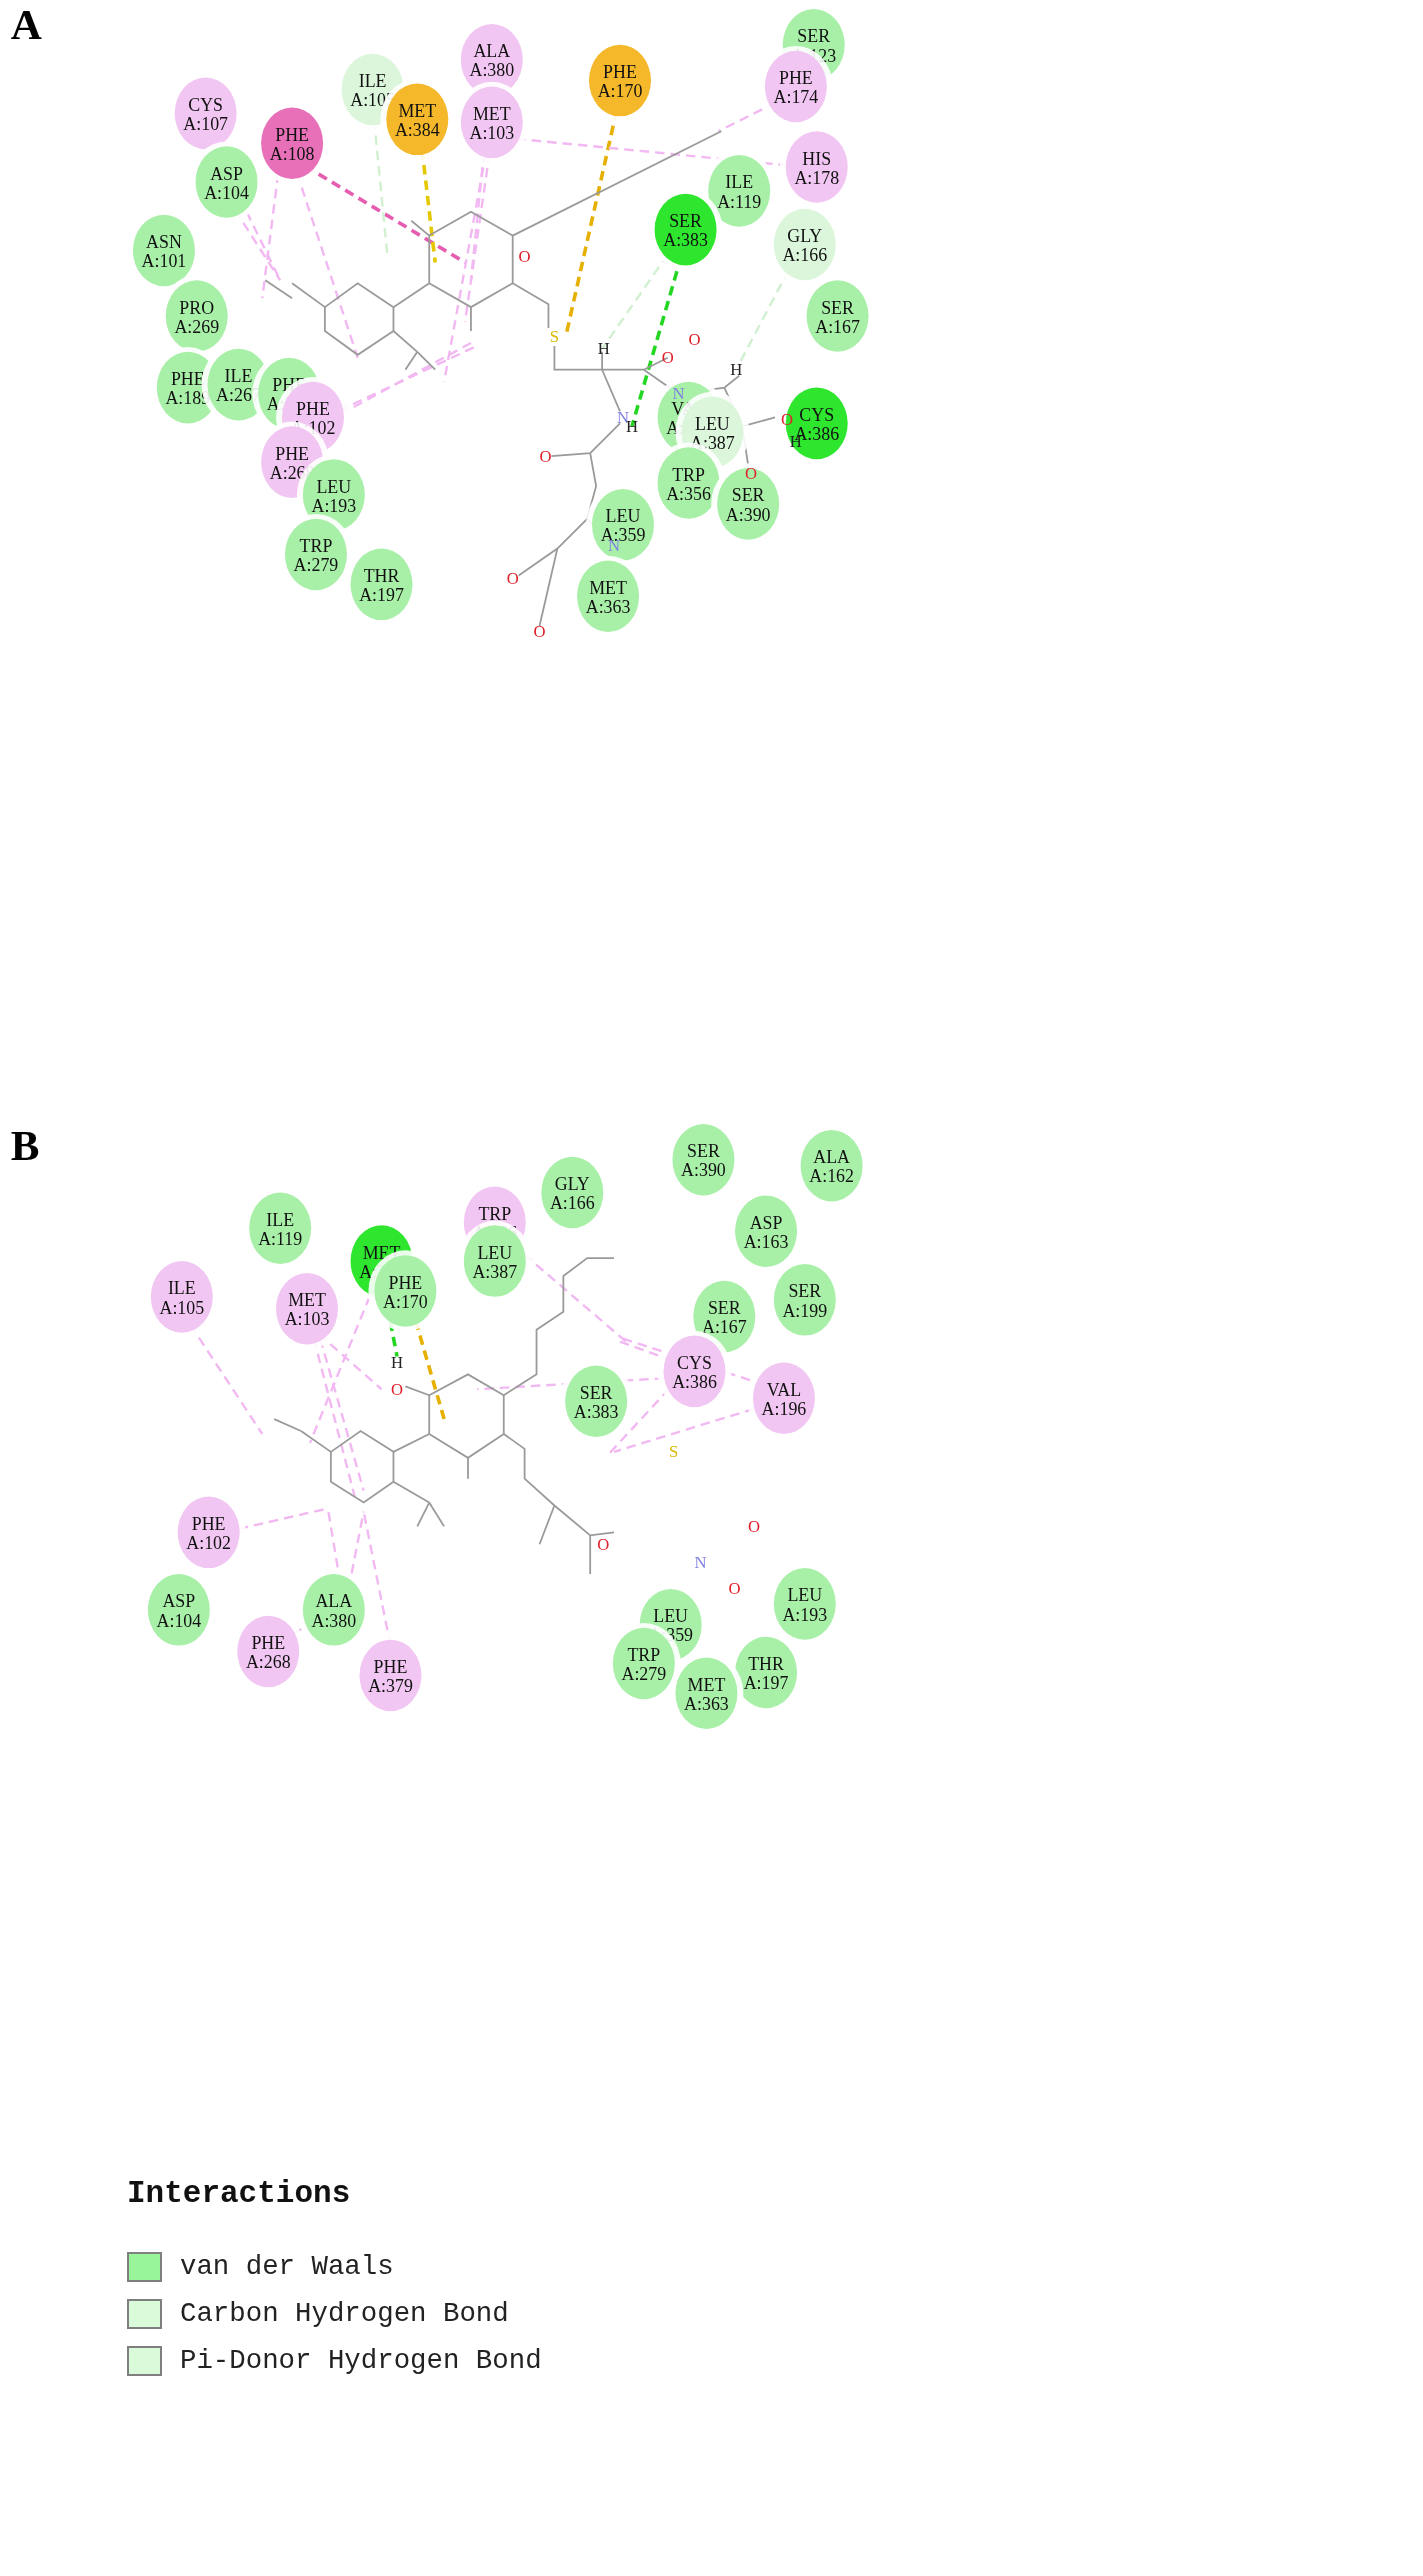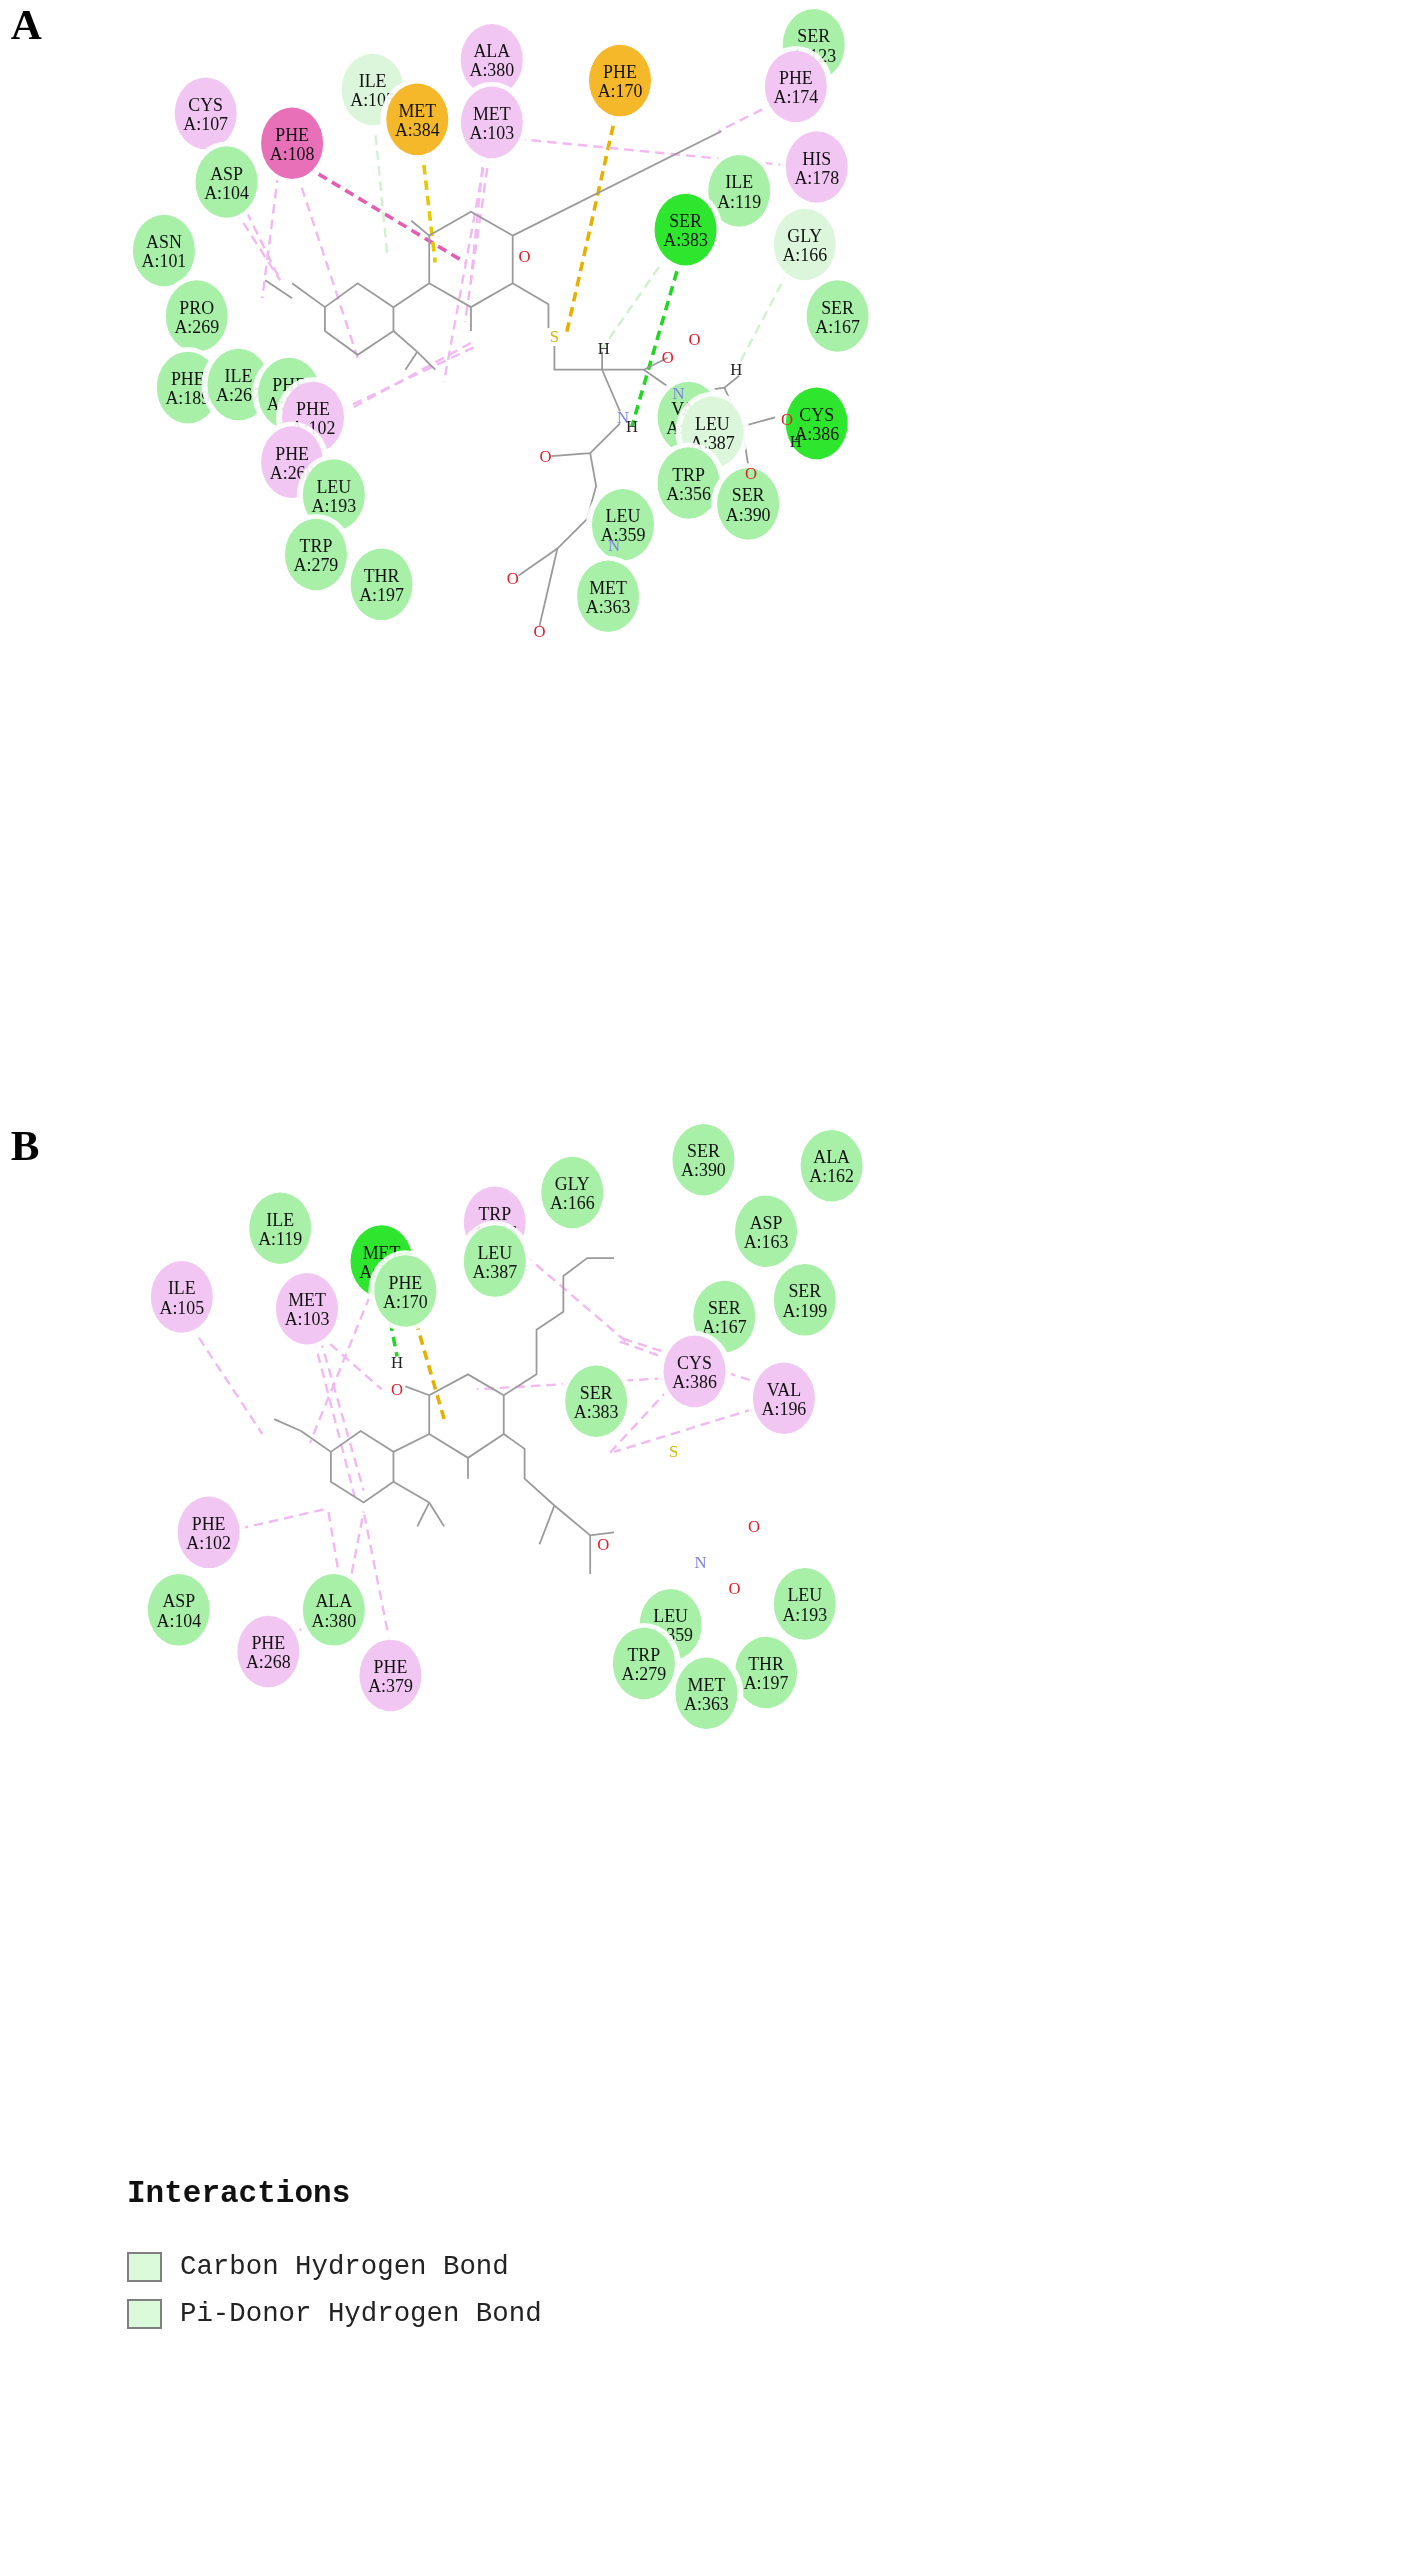--- a/index.html
+++ b/index.html
@@ -488,20 +488,24 @@
       <text x="1175" y="2629" class="atom" fill="#8080e0">N</text>
       <text x="1265" y="2569" class="atom" fill="#e0202a">O</text>
       <text x="1232" y="2674" class="atom" fill="#e0202a">O</text>
     </g>
 </svg>
 
 <div class="legend">
   <div class="legend-title">Interactions</div>
   <div class="legend-col" style="left:0;">
     <div class="legend-item">
+      <div class="swatch" style="background:#98f59a"></div>
+      <span class="legend-label">van der Waals</span>
+    </div>
+    <div class="legend-item">
       <div class="swatch" style="background:#d9fbd9"></div>
       <span class="legend-label">Carbon Hydrogen Bond</span>
     </div>
     <div class="legend-item">
       <div class="swatch" style="background:#d9fbd9"></div>
       <span class="legend-label">Pi-Donor Hydrogen Bond</span>
     </div>
   </div>
 </div>
 

